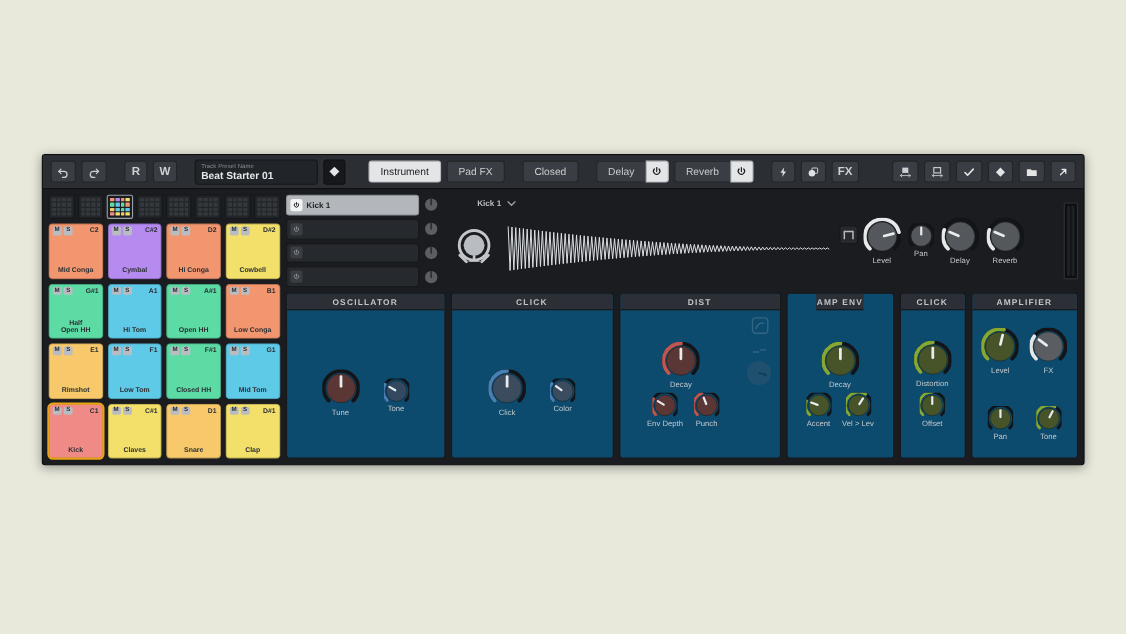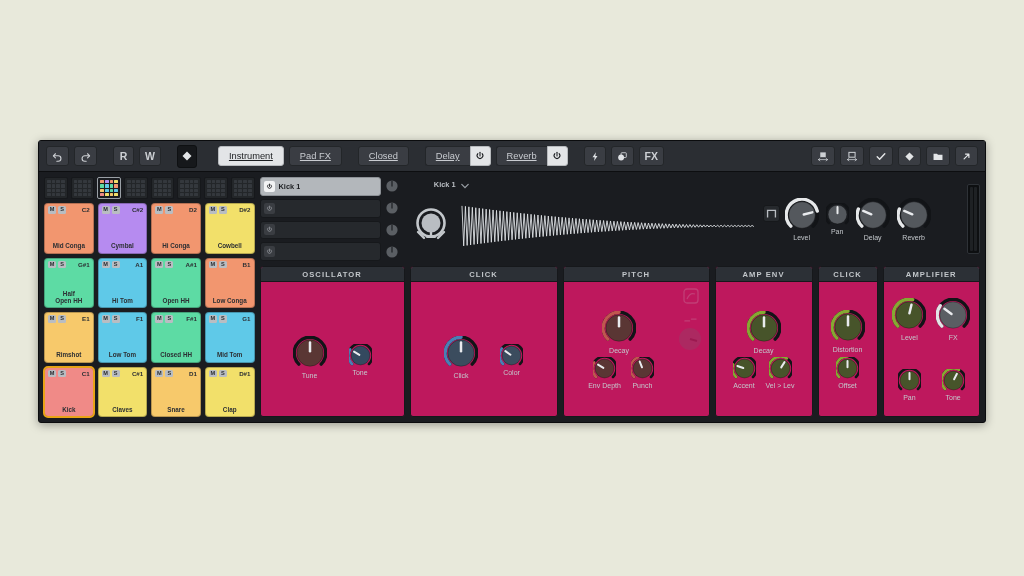--- a/index.html
+++ b/index.html
@@ -47,21 +47,21 @@
   .preset-diamond{
     background:#16181b; border:1px solid #0e1012; border-radius:3px;
     height:23px; width:20px; display:flex; align-items:center; justify-content:center;
     cursor:pointer;
   }
 
   .tab{
     height:20px; border-radius:3px; padding:0 10px;
     display:flex; align-items:center; justify-content:center;
     font-size:9.3px; cursor:pointer; border:1px solid #232629;
-    background:#3a3d43; color:#c9ccd1;text-decoration:underline;
+    background:#3a3d43; color:#c9ccd1;
   }
   .tab.active{ background:#e3e5e7; color:#1b1d20; border-color:#b7babd; }
 
   .fxgrp{ display:flex; }
   .fxgrp .tab{ border-radius:3px 0 0 3px; border-right:none; }
   .pwr{
     height:20px; width:21px; border-radius:0 3px 3px 0;
     background:#e3e5e7; border:1px solid #b7babd;
     display:flex; align-items:center; justify-content:center; cursor:pointer;
   }
@@ -153,34 +153,34 @@
   .meter i{ flex:1; background:#1e2124; border-radius:1px; }
 
   
   .kn{ display:flex; flex-direction:column; align-items:center; gap:2px; cursor:pointer; }
   .kn .cap{ font-size:7px; color:#c4c8cc; white-space:nowrap; }
   .kn svg{ display:block; }
 
   
   .modrow{ flex:1 1 auto; display:flex; gap:5px; min-height:0; }
   .mod{
-    background:#be185d; border:1px solid #16181b; border-radius:3px;
+    background:#0c4a6e; border:1px solid #16181b; border-radius:3px;
     display:flex; flex-direction:column; min-width:0; position:relative; overflow:hidden;
   }
   .mod-hdr{
     height:15px; background:#2c3036; border-bottom:1px solid #16181b;
     display:flex; align-items:center; justify-content:center; flex:0 0 auto;
   }
   .mod-hdr span{ font-size:7.6px; color:#c2c6ca; font-weight:bold; letter-spacing:1.1px; }
   .mod-body{ flex:1; position:relative; }
 
   .m-osc{ width:145px; }
   .m-click{ width:148px; }
   .m-pitch{ width:147px; }
-  .m-amp{ width:98px; }
+  .m-amp{ width:98px;align-items:center; }
   .m-dist{ width:60px; }
   .m-amplifier{ flex:1 1 auto; }
 
   .ghost{ position:absolute; opacity:.20; }
 </style>
 </head>
 <body>
 
 <div class="plugin">
 
@@ -194,20 +194,24 @@
     <div class="tbtn">
       <svg width="11" height="11" viewBox="0 0 16 16">
           <path d="M11 4 L14 7 L11 10" fill="none" stroke="#cdd0d4" stroke-width="1.6" stroke-linecap="round" stroke-linejoin="round"></path>
           <path d="M13.6 7 H7 a4 4 0 0 0 0 8 H9" fill="none" stroke="#cdd0d4" stroke-width="1.6" stroke-linecap="round"></path>
         </svg>
     </div>
     <div class="gap"></div>
     <div class="tbtn">R</div>
     <div class="tbtn">W</div>
     <div class="gap"></div>
+    <div class="preset">
+      <div class="lbl">Track Preset Name</div>
+      <div class="val">Beat Starter 01</div>
+    </div>
     <div class="preset-diamond">
       <svg width="12" height="12" viewBox="0 0 16 16">
           <path d="M8 2 L14 8 L8 14 L2 8 Z" fill="#e3e5e7"></path>
         </svg>
     </div>
     <div class="gap-lg"></div>
 
     <div class="tab active">Instrument</div>
     <div class="tab">Pad FX</div>
     <div class="gap"></div>
@@ -759,21 +763,21 @@
                     <circle cx="11.5" cy="11.5" r="9.4" fill="#3b4c5e" stroke="rgba(0,0,0,.35)" stroke-width="0.8"></circle>
                     <path d="M10.43533363540257 10.726474607983105 L5.416192202300396 7.079854902760601" stroke="#e9ebee" stroke-width="2" stroke-linecap="round"></path>
                   </svg>
                   <div class="cap">Color</div>
                 </div>
               </div>
             </div>
           </div>
           <div class="mod m-pitch">
             <div class="mod-hdr">
-              <span>PITCH</span>
+              <span>DIST</span>
             </div>
             <div class="mod-body">
               <div class="ghost" style="right: 10px; top: 6px;"><svg width="16" height="16" viewBox="0 0 16 16">
                   <rect x="1" y="1" width="14" height="14" rx="3" fill="none" stroke="#cfd3d7" stroke-width="1.3"></rect>
                   <path d="M4 11 q3 -7 8 -5" fill="none" stroke="#cfd3d7" stroke-width="1.3"></path>
                 </svg></div>
               <div class="ghost" style="right: 12px; top: 28px;"><svg width="13" height="8" viewBox="0 0 14 8">
                   <path d="M1 5 h5 M8 3 h5" stroke="#cfd3d7" stroke-width="1.4" stroke-linecap="round"></path>
                 </svg></div>
               <div class="ghost" style="right: 6px; top: 44px;"><svg width="26" height="26" viewBox="0 0 26 26">

